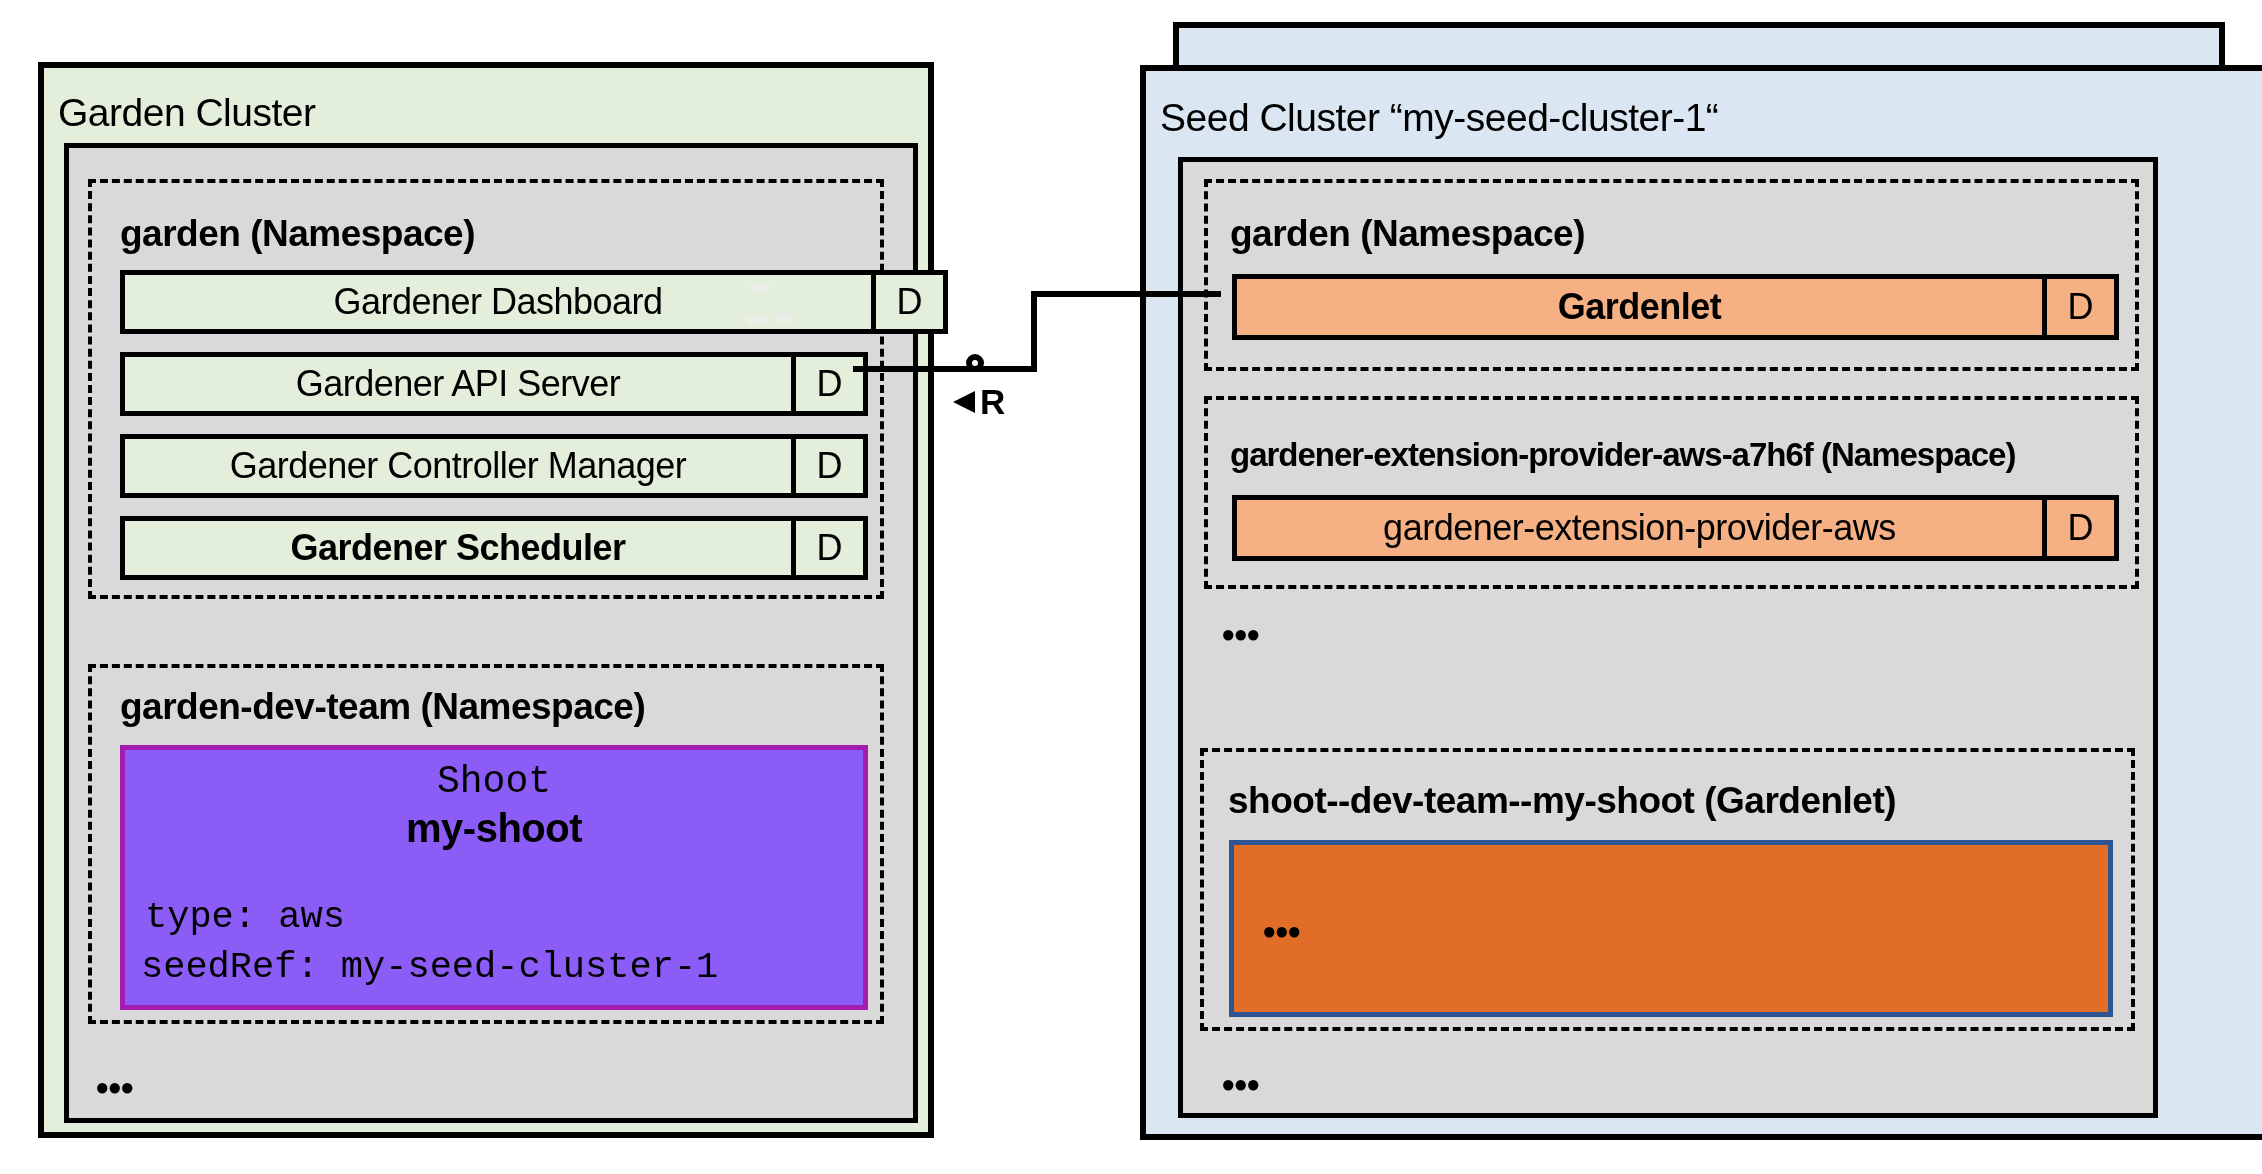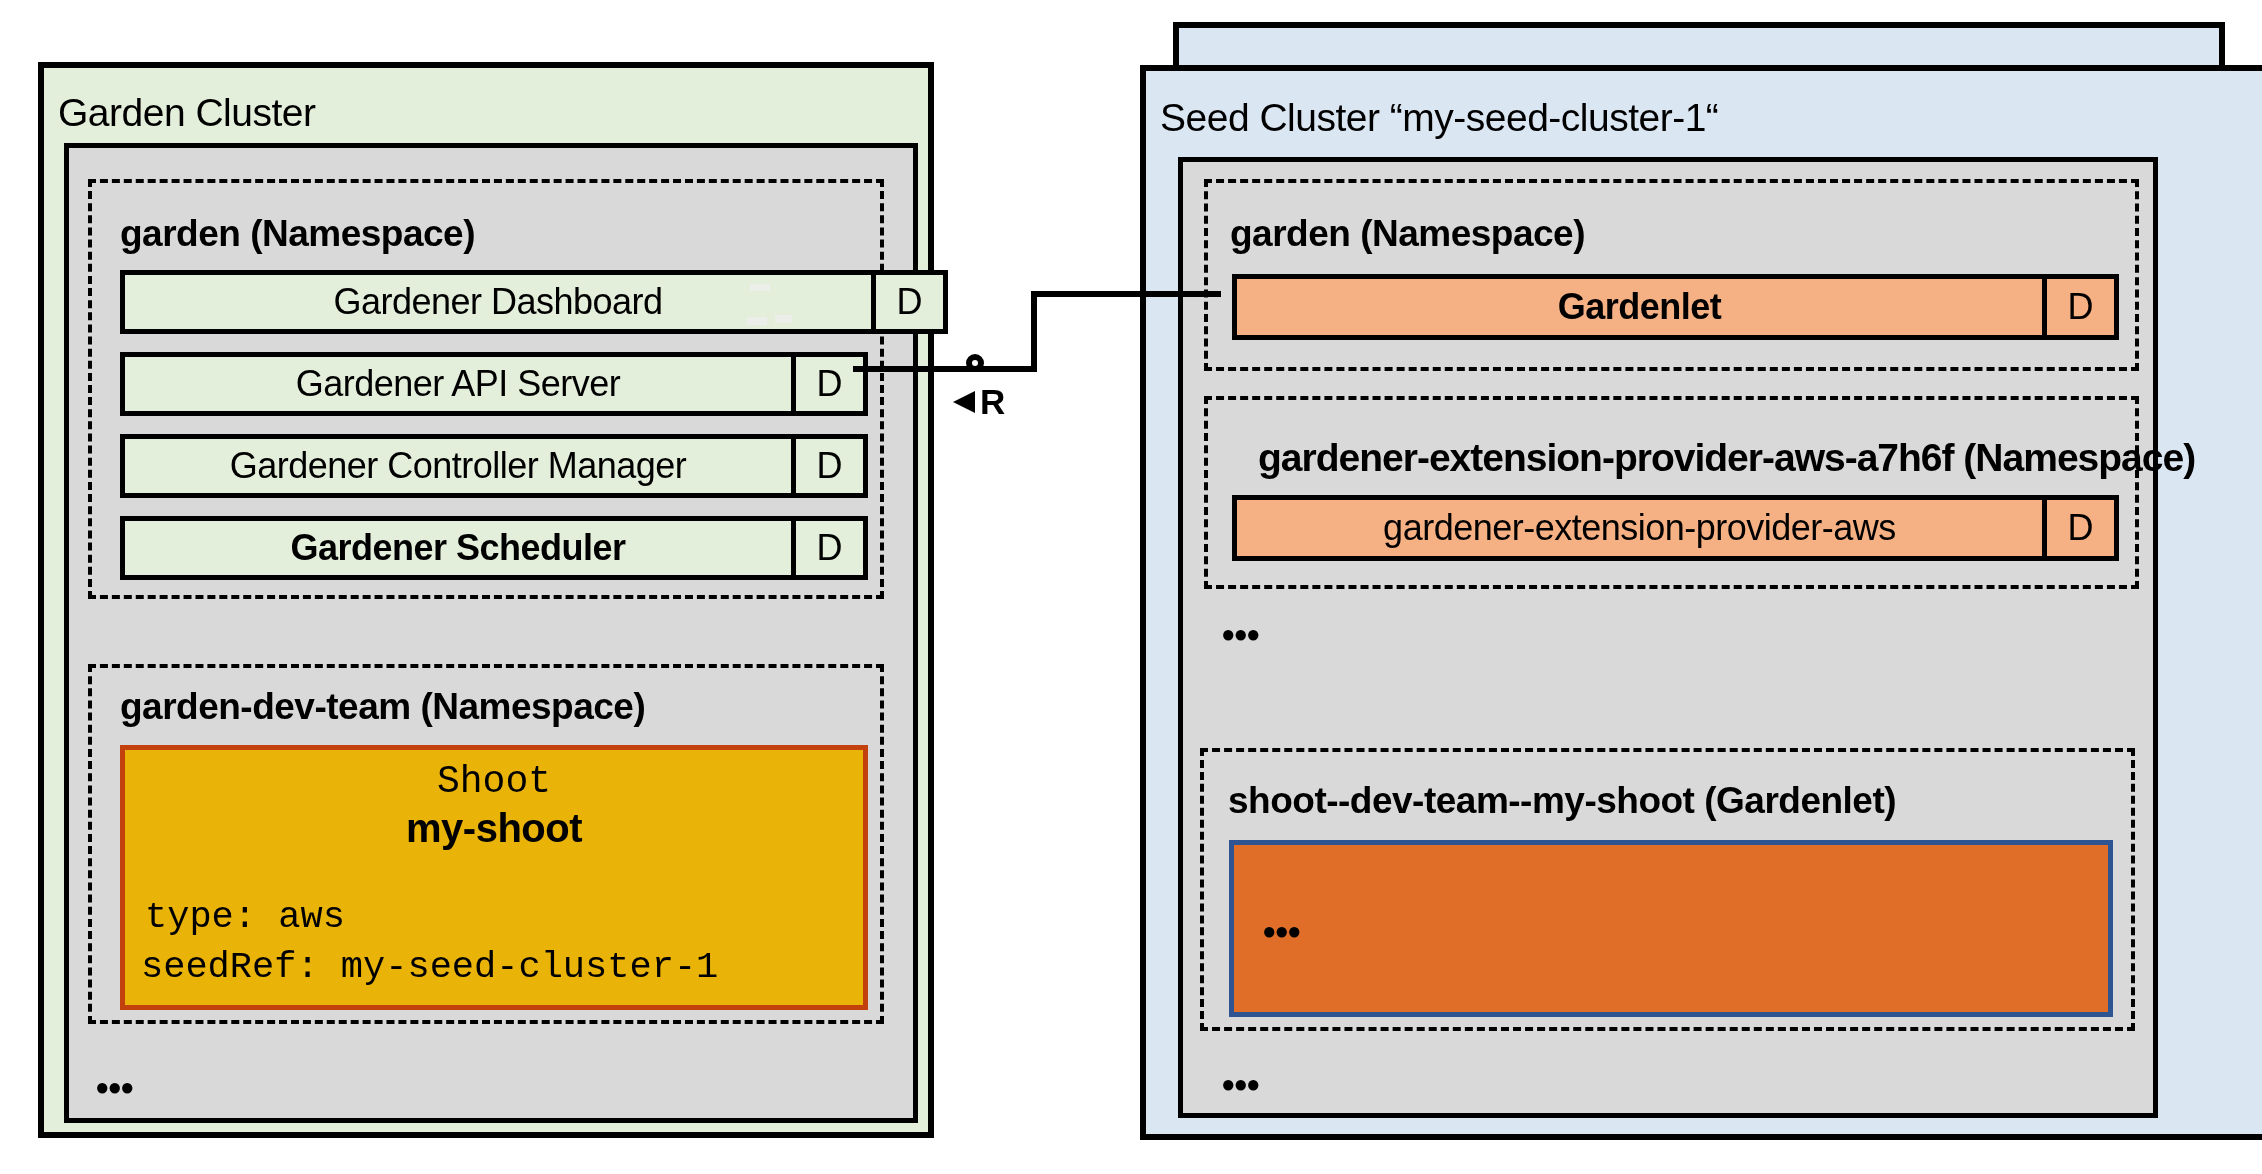--- a/index.html
+++ b/index.html
@@ -6,31 +6,31 @@
   .canvas{position:relative;width:2262px;height:1174px;background:#ffffff;
           font-family:"Liberation Sans","DejaVu Sans",sans-serif;color:#000;overflow:hidden;}
   .abs{position:absolute;box-sizing:border-box;}
   .cluster{border:6px solid #000;}
   .garden-bg{background:#e3efda;}
   .seed-bg{background:#dbe6f3;}
   .graybox{border:5px solid #000;background:#d9d9d9;}
   .ns{border:4px dashed #000;}
   .title{font-size:39px;line-height:1.1;white-space:nowrap;letter-spacing:-0.5px;}
   .ns-label{font-size:37px;font-weight:bold;white-space:nowrap;letter-spacing:-0.5px;}
-  .ns-label.long{font-size:39px;letter-spacing:-1px;margin-left:28px;}
+  .ns-label.long{font-size:33px;letter-spacing:-1px;}
   .row{display:flex;border:5px solid #000;background:#e3efda;}
   .row.orange{background:#f5b183;}
   .row .cell{flex:1;display:flex;align-items:center;justify-content:center;
              font-size:36px;letter-spacing:-0.5px;white-space:nowrap;position:relative;}
   .row .badge{width:67px;border-left:5px solid #000;display:flex;align-items:center;
               justify-content:center;font-size:36px;}
   .bold{font-weight:bold;}
   .dots{font-size:24px;letter-spacing:-2px;white-space:nowrap;}
   .mono{font-family:"Liberation Mono","DejaVu Sans Mono",monospace;}
-  .shootbox{border:5px solid #c2410c;background:#eab308;}
+  .shootbox{border:5px solid #a21caf;background:#8b5cf6;}
   .shoot-kind{font-size:38px;text-align:center;width:100%;}
   .shoot-name{font-size:40px;font-weight:bold;text-align:center;width:100%;letter-spacing:-0.5px;}
   .spec-line{font-size:37px;white-space:nowrap;}
   .controlbox{border:5px solid #2e5492;background:#e06e28;}
   .control-label{font-size:33px;font-weight:bold;color:#ffffff;white-space:nowrap;letter-spacing:-0.5px;}
   .line{background:#000;}
   .lollipop{width:18px;height:18px;border:6px solid #000;border-radius:50%;background:#ffffff;}
   .arrow-left{width:0;height:0;border-top:11px solid transparent;border-bottom:11px solid transparent;
               border-right:22px solid #000;}
   .r-label{font-size:35px;font-weight:bold;}

